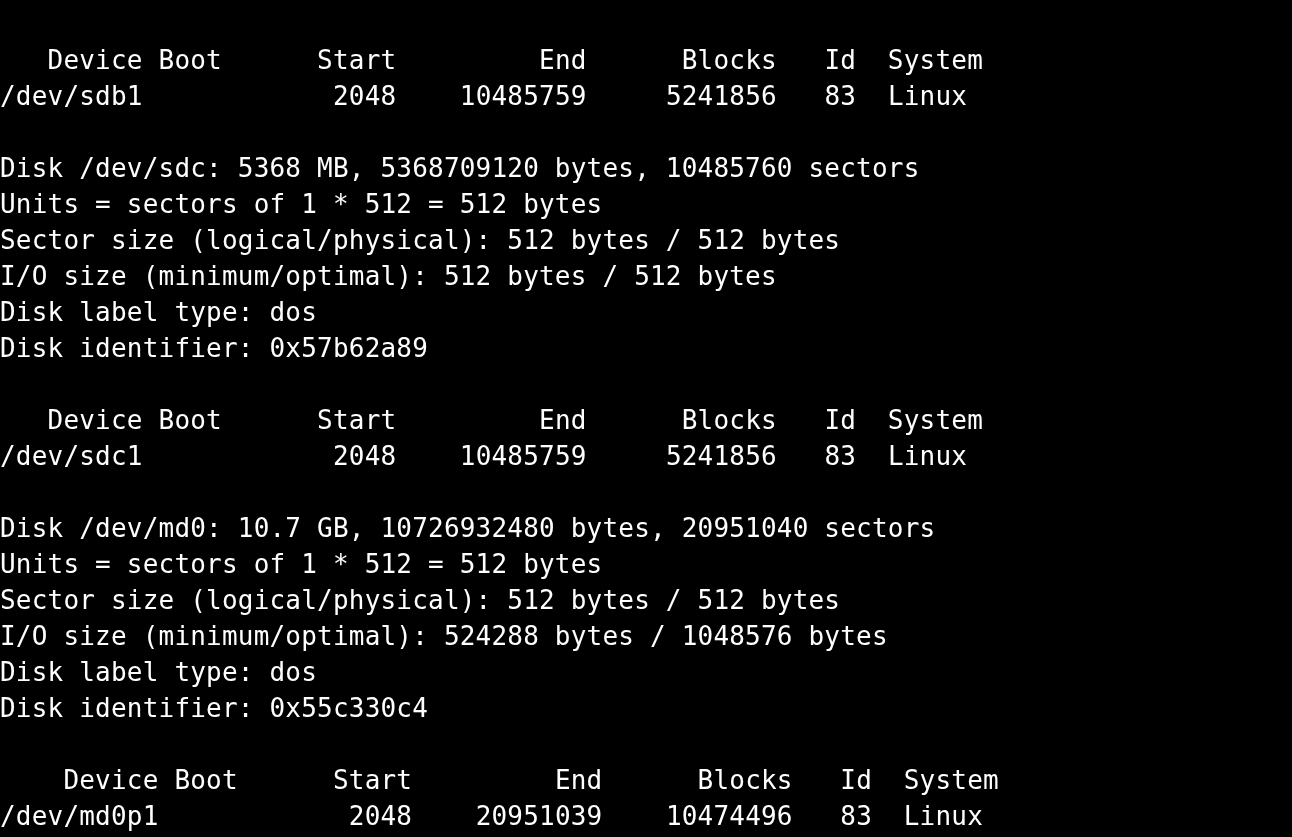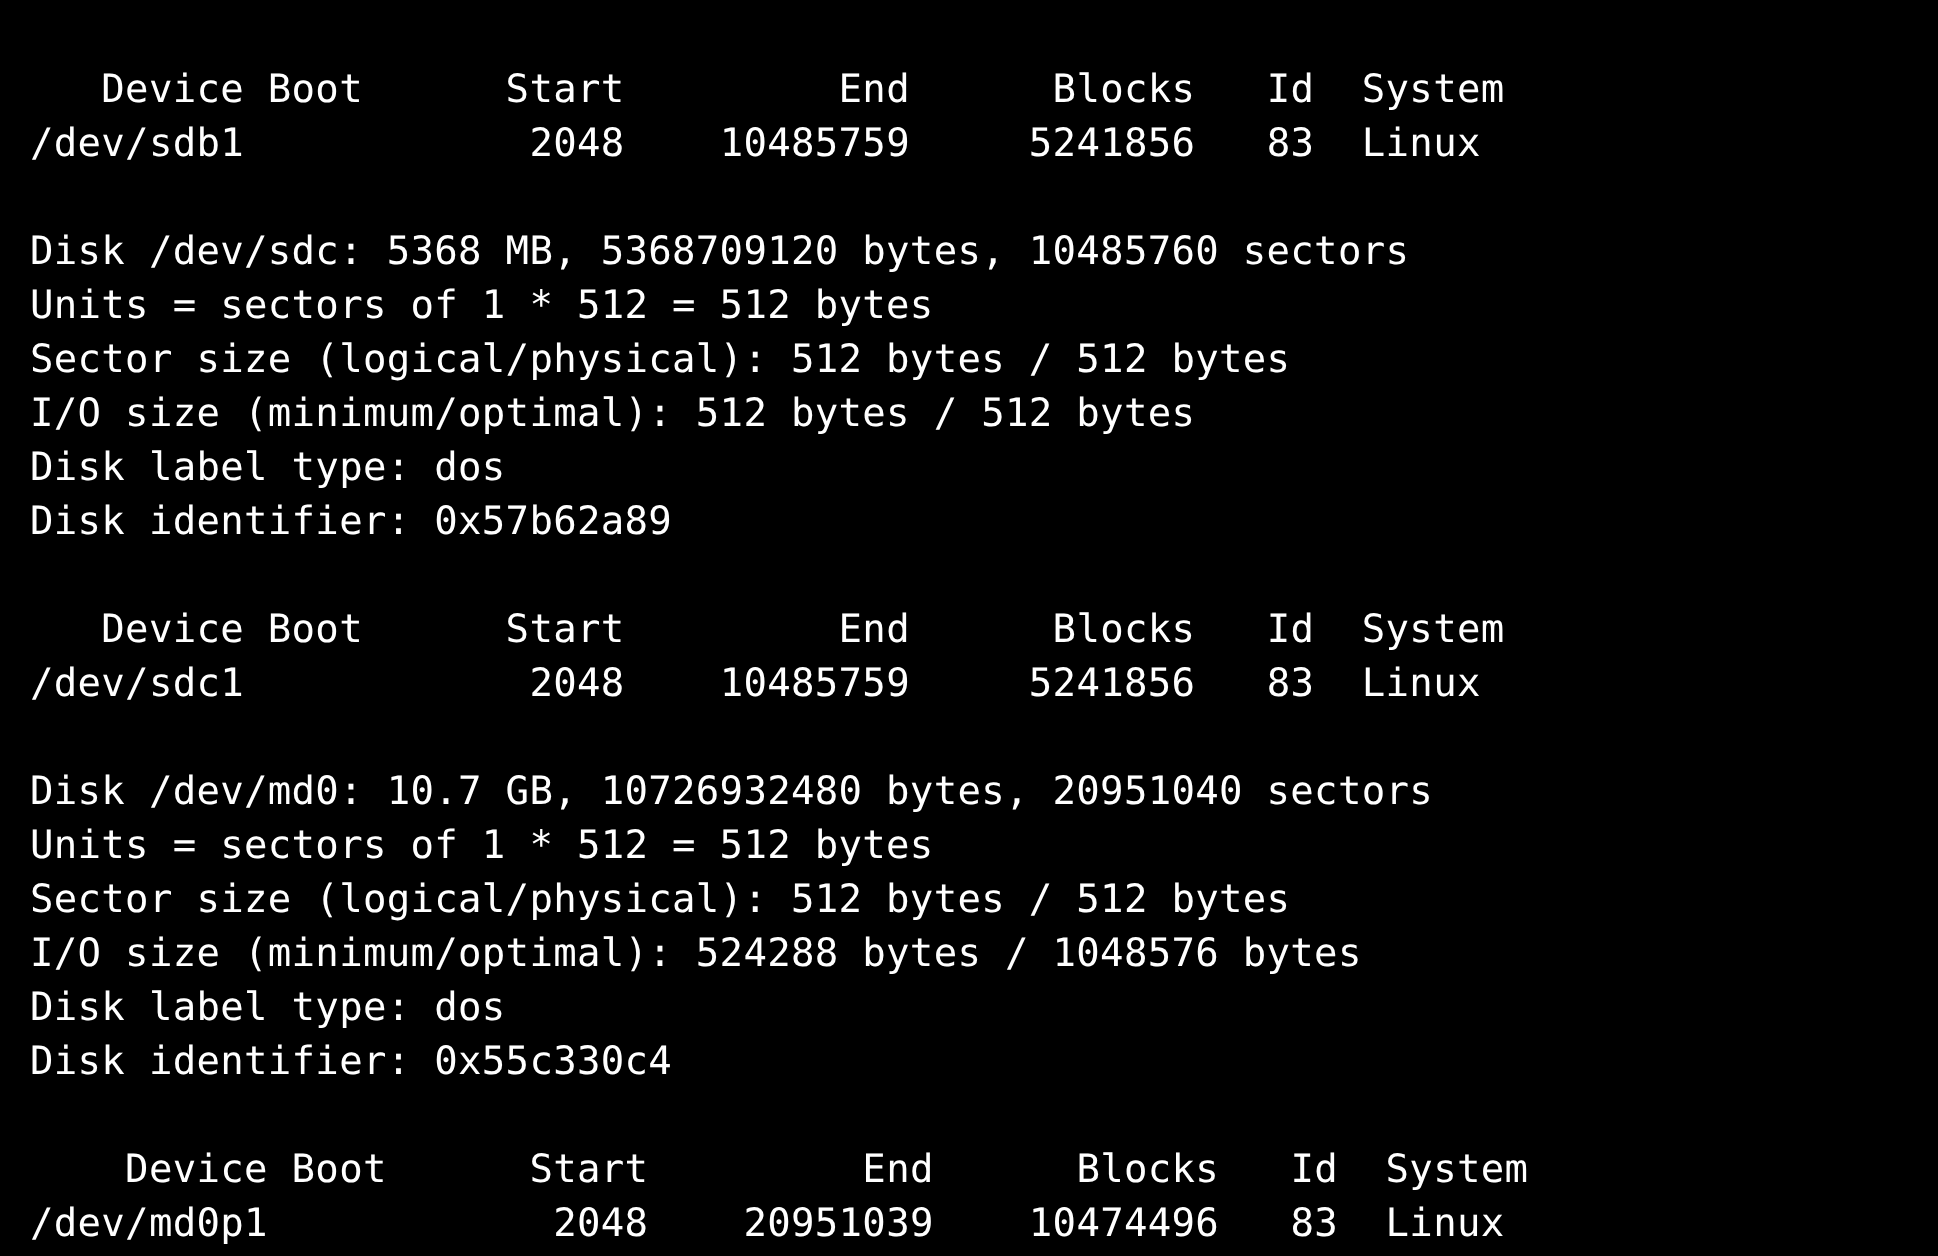--- a/index.html
+++ b/index.html
@@ -7,21 +7,21 @@
   background:#000;
   width:1292px;height:837px;
   overflow:hidden;
 }
 .terminal{
   font-family:"DejaVu Sans Mono","Liberation Mono","Courier New",monospace;
   font-size:26px;
   line-height:36px;
   color:#fff;
   white-space:pre;
-  padding:6px 8px 0 20px;
+  padding:6px 8px 0 0;
   letter-spacing:0.2px;
 }
 </style>
 </head>
 <body>
 
 <div class="terminal">
 <span><span>   Device Boot</span>      <span>Start</span>         <span>End</span>      <span>Blocks</span>   <span>Id</span>  <span>System</span></span>
 <span><span>/dev/sdb1</span>            <span>2048</span>    <span>10485759</span>     <span>5241856</span>   <span>83</span>  <span>Linux</span></span>
 

